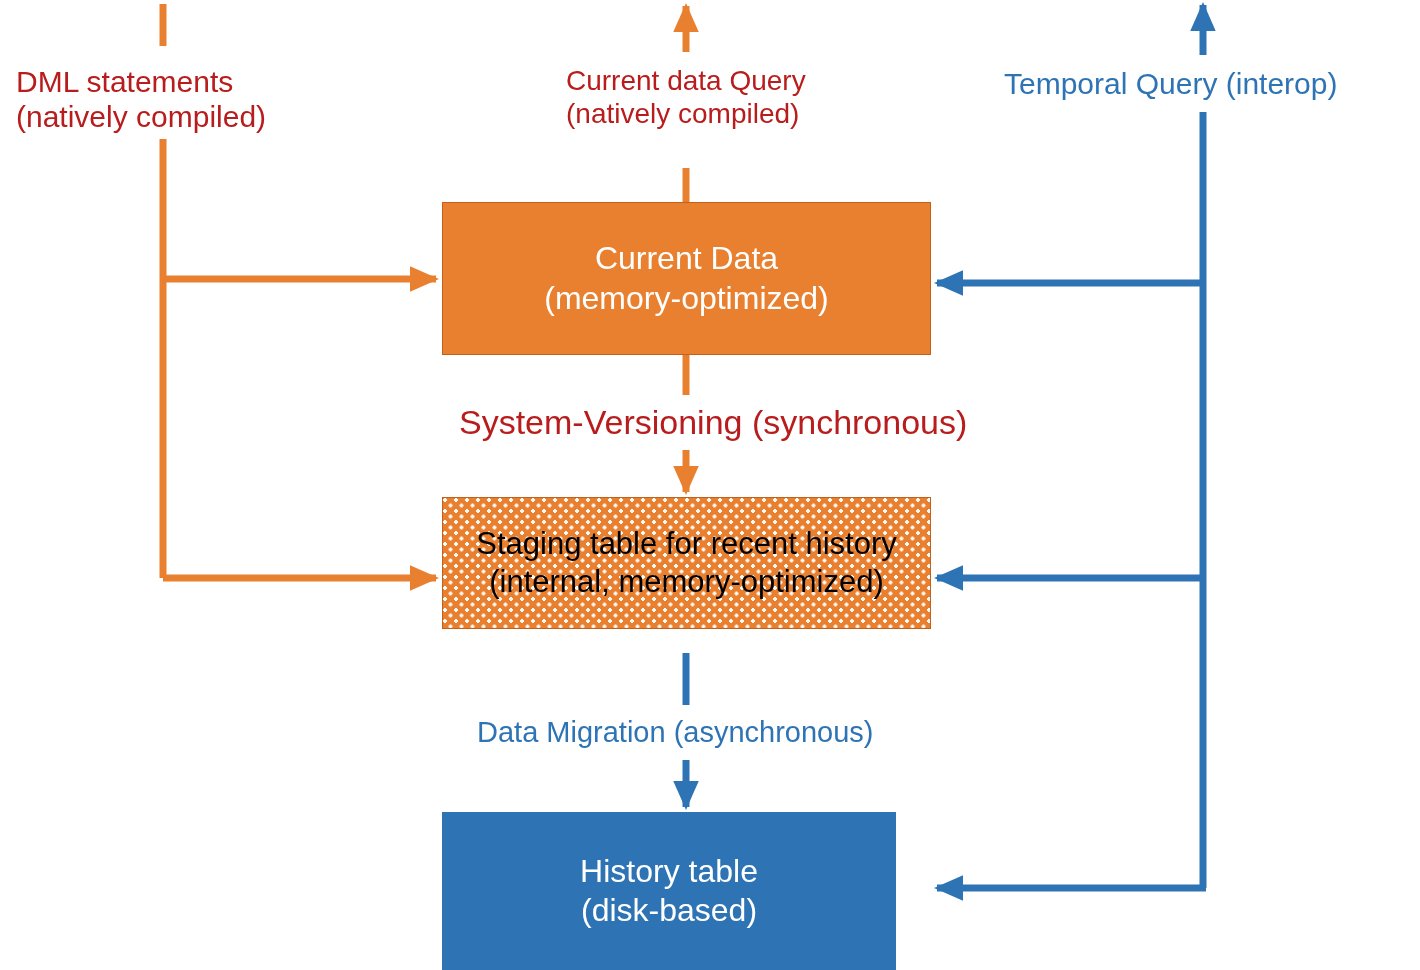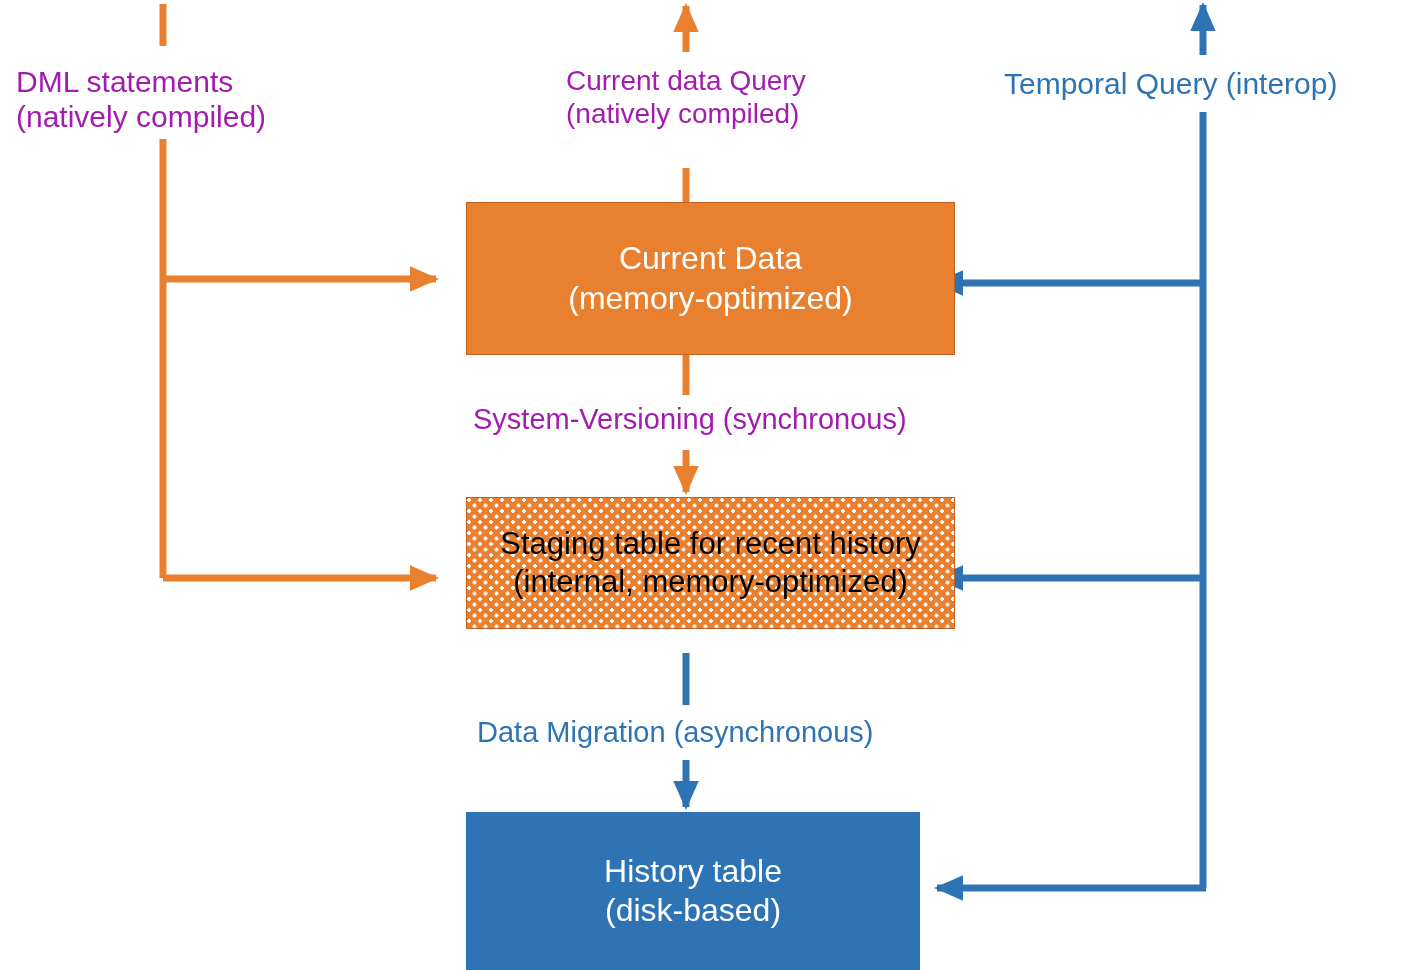--- a/index.html
+++ b/index.html
@@ -22,21 +22,20 @@
     height: 970px;
   }
   .node {
     position: absolute;
     box-sizing: border-box;
     display: flex;
     align-items: center;
     justify-content: center;
     text-align: center;
     line-height: 1.22;
-    margin-left: 24px;
   }
   .node-text { white-space: pre-line; display: block; }
 
   
   #node-current-data {
     left: 442px; top: 202px;
     width: 489px; height: 153px;
     background: #E8802F;
     border: 1px solid #C2611B;
     color: #ffffff;
@@ -66,38 +65,38 @@
     border: 1px solid #2E74B5;
     color: #ffffff;
     font-size: 32px;
   }
 
   .edge-label {
     position: absolute;
     white-space: pre-line;
     line-height: 1.18;
   }
-  .lbl-orange { color: #a21caf; }
+  .lbl-orange { color: #b91c1c; }
   .lbl-blue   { color: #2E74B5; text-align: right; }
 
   #label-dml {
     left: 16px; top: 64px;
     font-size: 30px;
   }
   #label-current-query {
     left: 566px; top: 64px;
     font-size: 28px;
   }
   #label-temporal-query {
     left: 1004px; top: 66px;
     font-size: 30px;
   }
   #label-system-versioning {
-    left: 473px; top: 402px;
-    font-size: 29px;
+    left: 459px; top: 402px;
+    font-size: 34px;
   }
   #label-data-migration {
     left: 477px; top: 715px;
     font-size: 29px;
   }
 </style>
 </head>
 <body>
 
 <div id="canvas">

